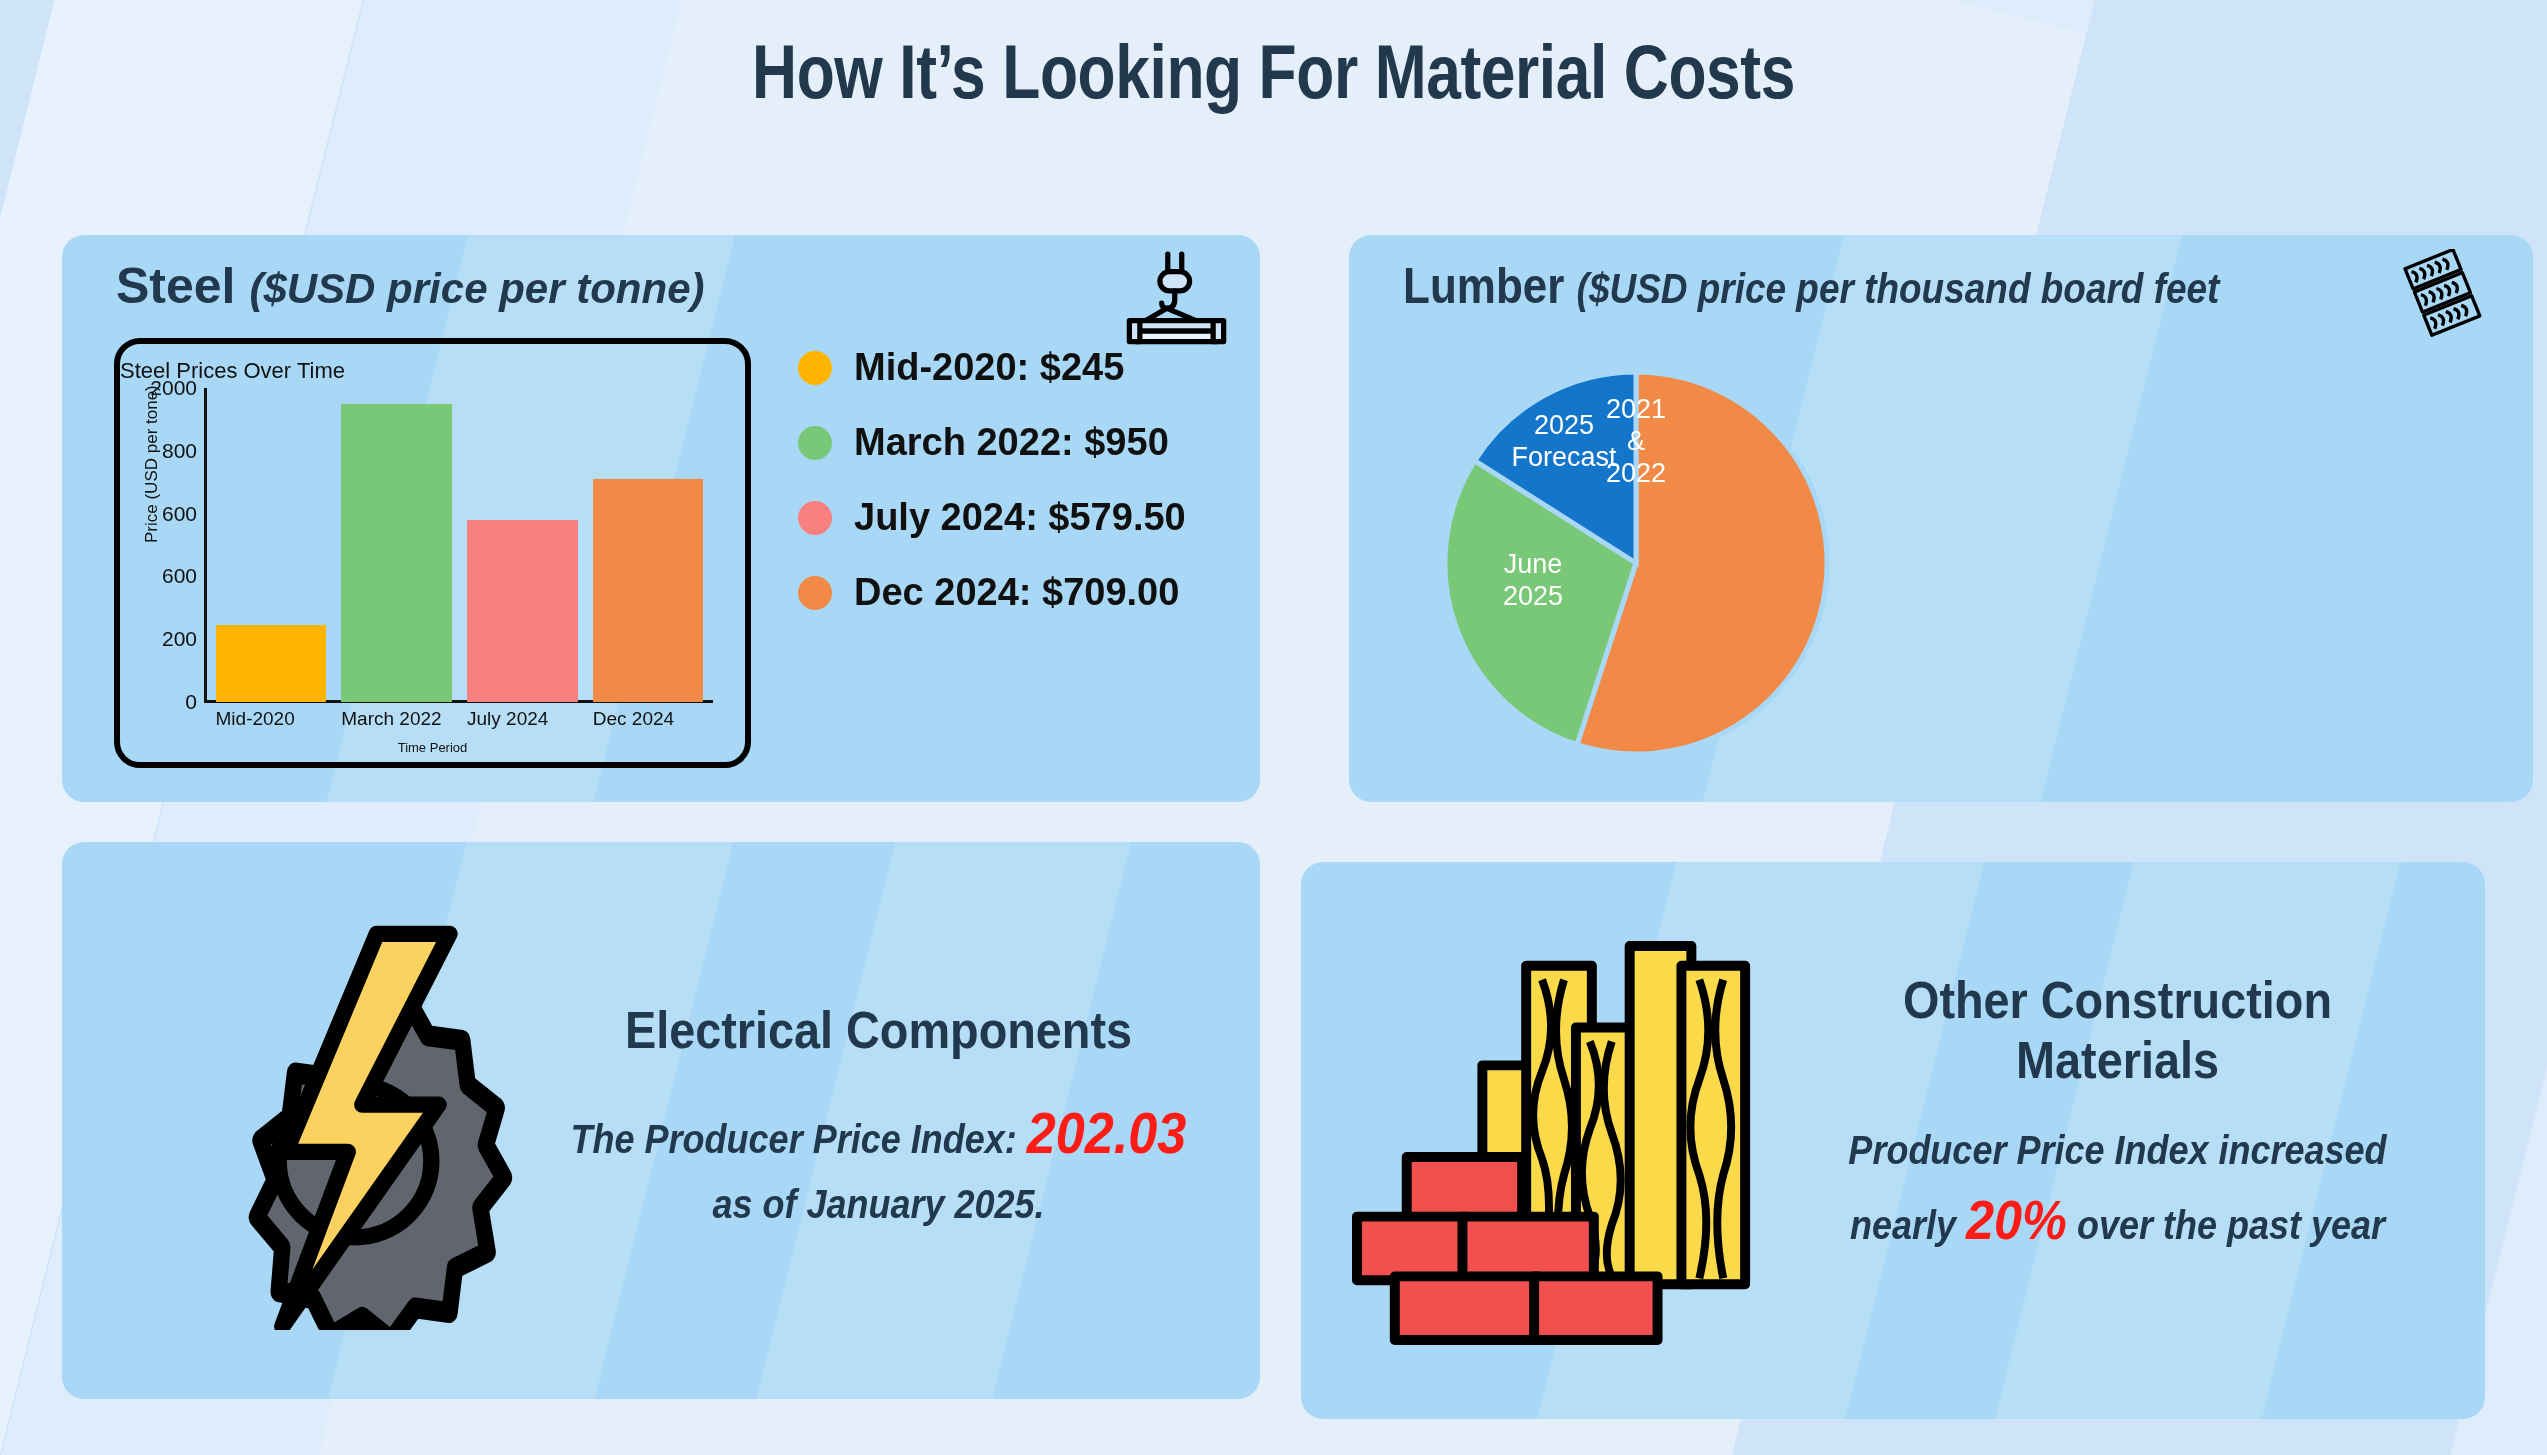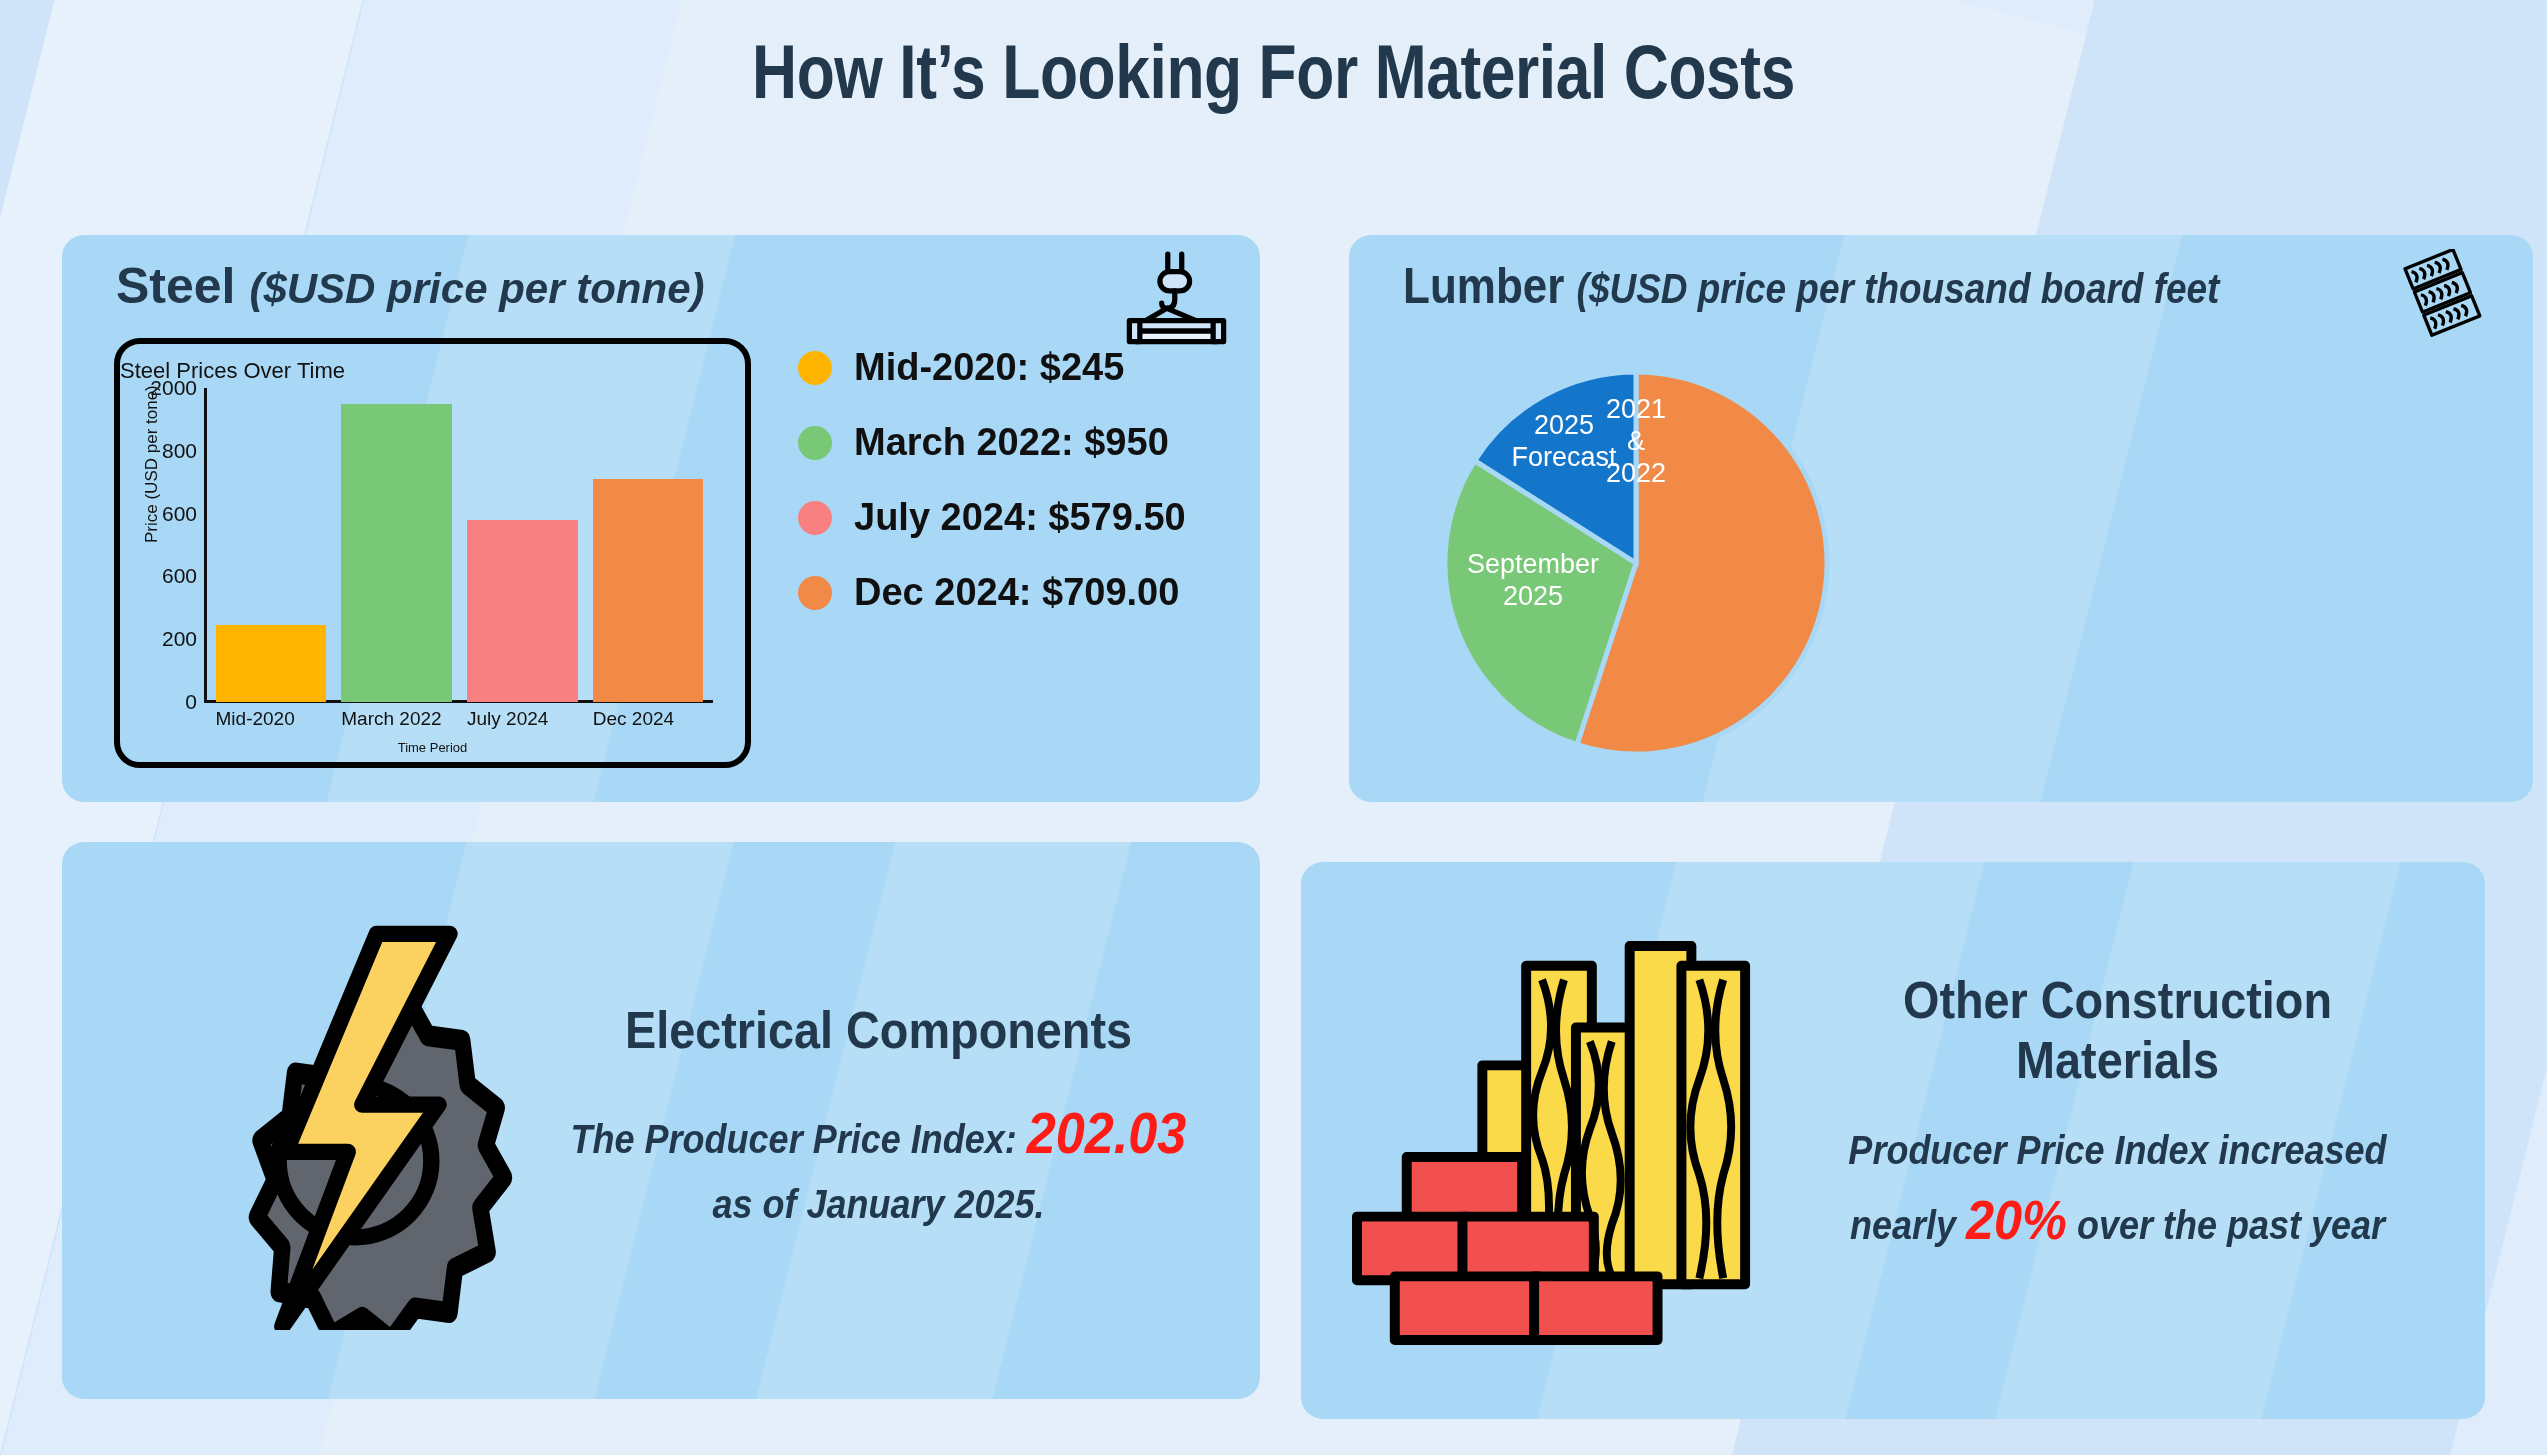--- a/index.html
+++ b/index.html
@@ -385,21 +385,21 @@
         <circle cx="100" cy="100" r="96" fill="#cfe4f8"></circle>
         <g id="pie-slices">
             <path d="M100,100 L100,4 A96,96 0 1,1 70.33436854000502,191.30142556433472 Z" fill="#F08A46" stroke="#a8d8f5" stroke-width="2.5"></path>
             <path d="M100,100 L70.33436854000502,191.30142556433472 A96,96 0 0,1 18.944519151806546,48.560627682016346 Z" fill="#79C878" stroke="#a8d8f5" stroke-width="2.5"></path>
             <path d="M100,100 L18.944519151806546,48.560627682016346 A96,96 0 0,1 99.99999999999999,4 Z" fill="#1476CB" stroke="#a8d8f5" stroke-width="2.5"></path>
           </g>
       </svg>
       <div class="pie-label" style="left:199px;top:78px">2021
 &amp;
 2022</div>
-      <div class="pie-label" style="left:96px;top:217px">September
+      <div class="pie-label" style="left:96px;top:217px">June
 2025</div>
       <div class="pie-label" style="left:127px;top:78px">2025
 Forecast</div>
     </div>
 
   </div>
 
   <div class="card card-electric">
     <div class="card-overlay">
       <i style="left:328px;top:-149px;width:259px;height:945px;transform:rotate(14deg);"></i>

